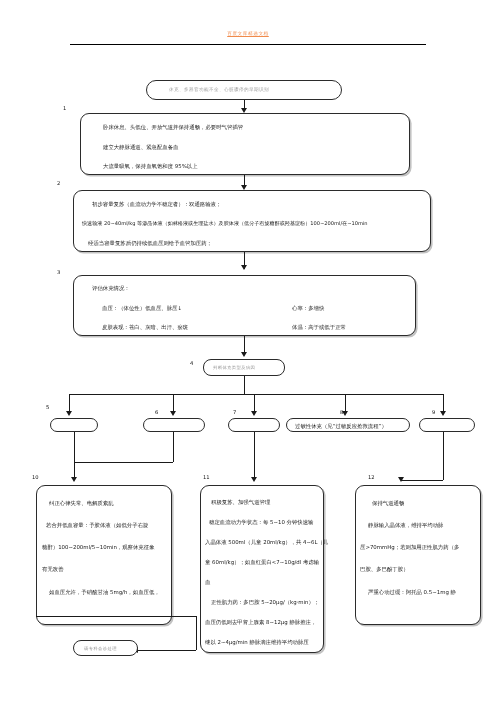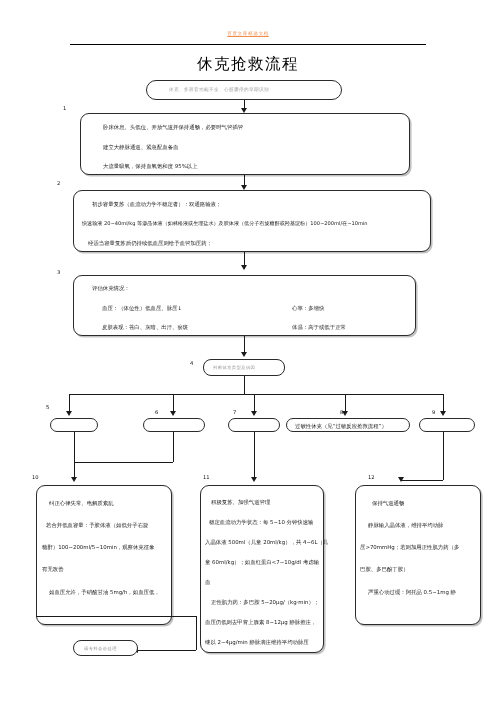--- a/index.html
+++ b/index.html
@@ -39,21 +39,20 @@
            border-top:3.2px solid transparent;border-bottom:3.2px solid transparent;
            border-right:5px solid #1a1a1a;}
 </style>
 </head>
 <body>
 
 <div class="page">
 
   <div class="wm">百度文库精选文档</div>
   <div class="hrule"></div>
-  <div class="title">休克抢救流程</div>
 
   <div class="box flat" style="left:146px;top:80px;width:196px;height:20px;border-radius:10px;">
     <div class="btxt blur" style="left:22px;top:7px;font-size:4.6px;">休克、多器官功能不全、心脏骤停的早期识别</div>
   </div>
   <div class="vline" style="left:243.5px;top:100px;height:11px;"></div>
   <div class="arrow-d" style="left:240.5px;top:108px;"></div>
 
   <div class="num" style="left:63px;top:105px;">1</div>
   <div class="box" style="left:80px;top:113px;width:330px;height:62px;">
     <div class="btxt" style="left:22px;top:11px;">卧床休息、头低位、开放气道并保持通畅，必要时气管插管</div>

